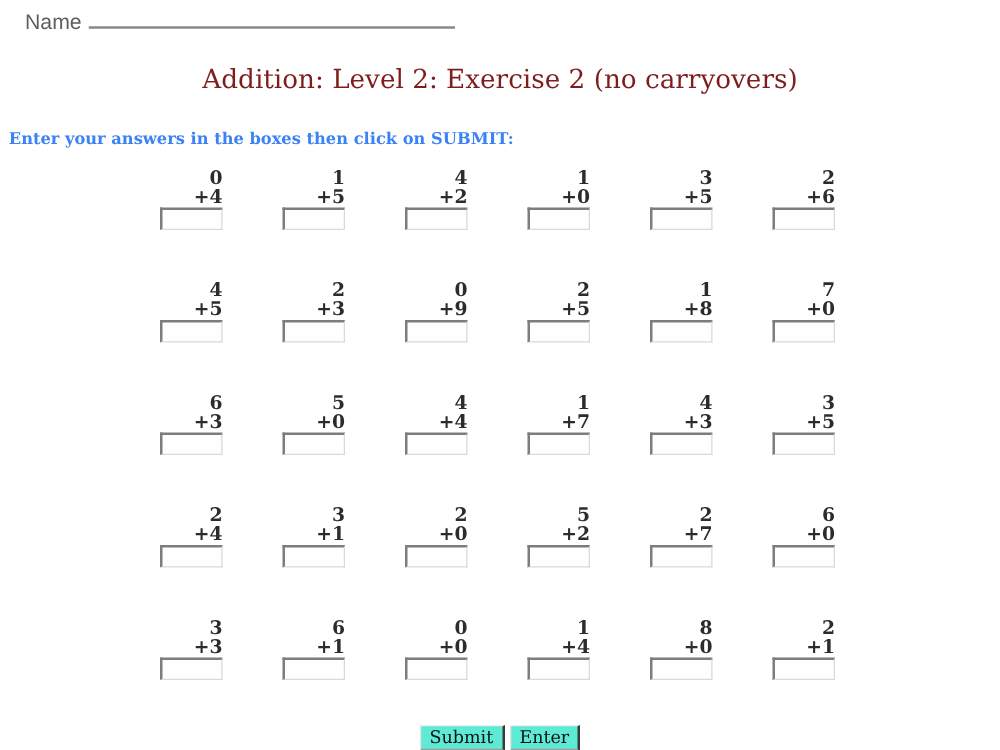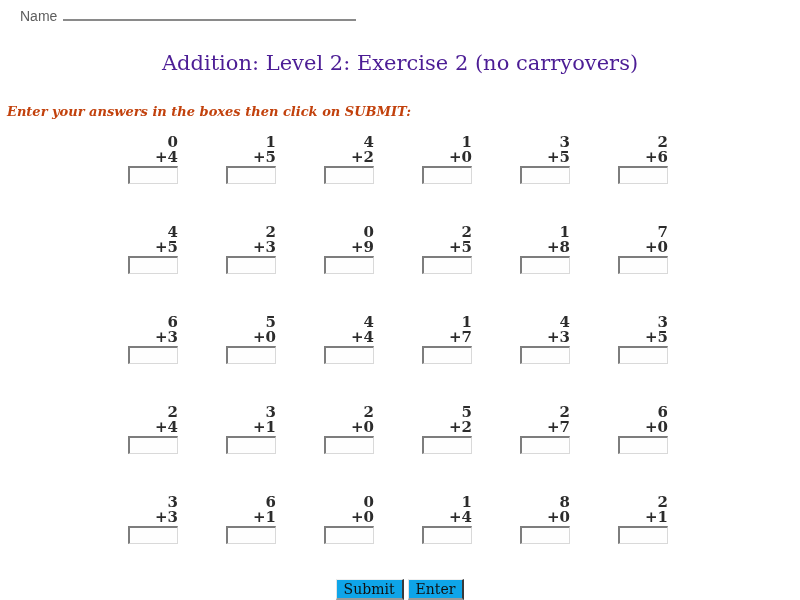--- a/index.html
+++ b/index.html
@@ -8,45 +8,44 @@
     background: #ffffff;
     position: relative;
     overflow: hidden;
     font-family: "DejaVu Serif", serif;
   }
 
   
   .name-row {
     position: absolute; top: 8px; left: 20px;
     font-family: "Liberation Sans", sans-serif;
-    font-size: 14px; color: #5e5e5e;
+    font-size: 17px; color: #5e5e5e;
     white-space: nowrap;
   }
   .name-line {
     display: inline-block;
     width: 293px; height: 11px;
     border-bottom: 2px solid #8a8a8a;
     margin-left: 6px;
   }
 
   
   .title {
     position: absolute; top: 51px; left: 0; width: 100%;
     margin: 0;
     text-align: center;
     font-size: 21px; font-weight: normal;
-    color: #4c1d95;
+    color: #7f1d1d;
   }
 
   
   .instructions {
     position: absolute; top: 104px; left: 7px;
     font-size: 13px; font-weight: bold;
-    color: #c2410c;
-    font-style: italic;
+    color: #3b82f6;
   }
 
   
   .grid {
     position: absolute; left: 80px; top: 135px;
     display: grid;
     grid-template-columns: repeat(6, 98px);
     grid-auto-rows: 90px;
   }
   .cell { width: 98px; }
@@ -77,21 +76,21 @@
 
   
   .buttons {
     position: absolute; top: 579px; left: 0; width: 100%;
     text-align: center;
   }
   .btn {
     font-family: "DejaVu Serif", serif;
     font-size: 14px;
     color: #111111;
-    background: #0ea5e9;
+    background: #5eead4;
     padding: 1px 7px;
     margin: 0 2px;
     border-top: 1px solid #f0f0f0;
     border-left: 1px solid #e2e2e2;
     border-right: 2px solid #3a3a3a;
     border-bottom: 2px solid #9a9a9a;
     cursor: pointer;
   }
 </style>
 </head>

